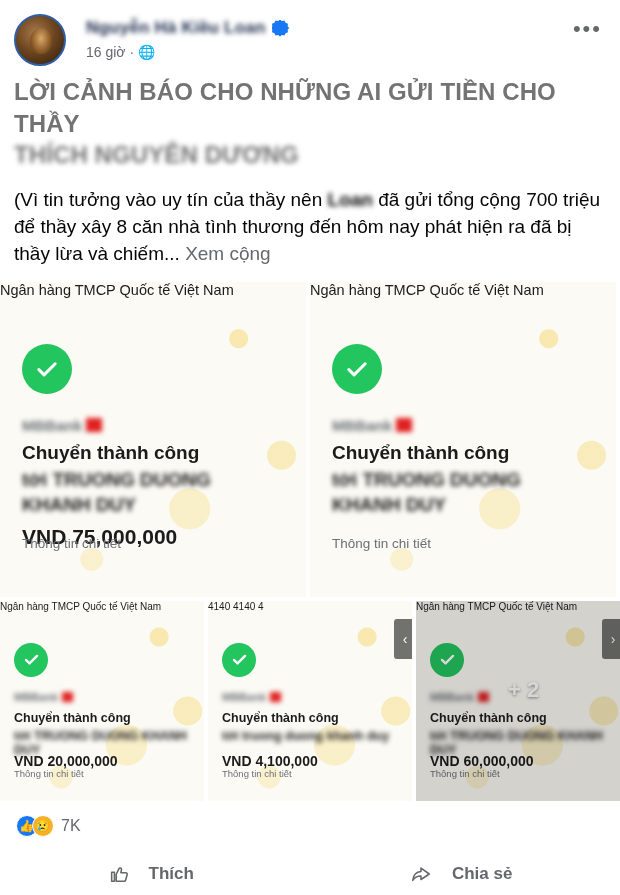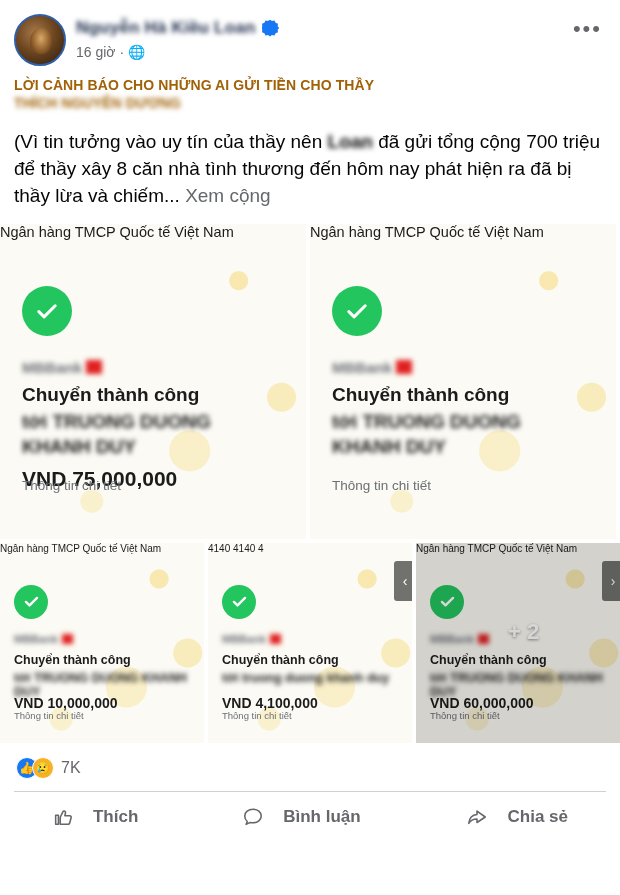--- a/index.html
+++ b/index.html
@@ -24,21 +24,21 @@
     flex: none;
     position: relative;
     overflow: hidden;
   }
   .avatar::after{
     content:"";
     position:absolute; left:14px; top:12px; width:22px; height:26px;
     background: radial-gradient(ellipse at 50% 40%, #d8a86a 0%, #8a5a27 60%, #4a2c10 100%);
     border-radius: 50% 50% 45% 45%;
   }
-  .head-text { margin-left: 10px; padding-top: 4px; flex: 1; }
+  .head-text { margin-left: 20px; padding-top: 4px; flex: 1; }
   .name-row { display: flex; align-items: center; gap: 6px; }
   .name-blur {
     font-size: 17px; font-weight: bold; color: #1b2a4a;
     filter: blur(2.6px);
     letter-spacing: 0.2px;
   }
   .verified {
     width: 17px; height: 17px; background: #1877f2;
     clip-path: polygon(50% 0%, 61% 9%, 76% 6%, 83% 19%, 97% 25%, 95% 40%, 104% 50%, 95% 60%, 97% 75%, 83% 81%, 76% 94%, 61% 91%, 50% 100%, 39% 91%, 24% 94%, 17% 81%, 3% 75%, 5% 60%, -4% 50%, 5% 40%, 3% 25%, 17% 19%, 24% 6%, 39% 9%);
     position: relative; flex: none;
@@ -46,21 +46,21 @@
   }
   .meta { font-size: 14px; color: #65676b; margin-top: 6px; }
   .dots {
     position: absolute; right: 18px; top: 24px;
     color: #65676b; font-size: 22px; letter-spacing: 2px; line-height: 10px;
   }
 
   
   .body { padding: 10px 14px 2px 14px; }
   .headline {
-    font-size: 14px; font-weight: bold; color: #a16207;
+    font-size: 24px; font-weight: bold; color: #737373;
     line-height: 1.32; letter-spacing: 0.1px;
   }
   .headline .blur-name { filter: blur(2.4px); }
   .para {
     font-size: 19px; color: #050505; line-height: 1.42;
     margin-top: 16px;
   }
   .para .blur-inline { filter: blur(2.4px); font-weight: bold; }
   .see-more { color: #65676b; font-weight: normal; }
 
@@ -247,21 +247,21 @@
           <svg width="19" height="19" viewBox="0 0 24 24">
               <path d="M5 12.5l4.5 4.5L19 7.5" fill="none" stroke="#fff" stroke-width="3" stroke-linecap="round" stroke-linejoin="round"></path>
             </svg>
         </div>
         <div class="bank-logo">
           <span class="bl-text">MBBank</span>
           <span class="bl-mark"></span>
         </div>
         <div class="succ-line l1">Chuyển thành công</div>
         <div class="succ-line l2 blurred">tới TRUONG DUONG KHANH DUY</div>
-        <div class="succ-line amt">VND 10,000,000</div>
+        <div class="succ-line amt">VND 20,000,000</div>
         <div class="detail detail3">Thông tin chi tiết</div>
         <div class="detail2">Ngân hàng TMCP Quốc tế Việt Nam</div>
       </div>
 
       <div class="shot">
         <div class="check">
           <svg width="19" height="19" viewBox="0 0 24 24">
               <path d="M5 12.5l4.5 4.5L19 7.5" fill="none" stroke="#fff" stroke-width="3" stroke-linecap="round" stroke-linejoin="round"></path>
             </svg>
         </div>
@@ -311,26 +311,20 @@
   <div class="divider"></div>
 
   <div class="actions">
     <div class="action">
       <svg width="22" height="22" viewBox="0 0 24 24">
           <path d="M7 10v10H4V10h3zm3 10h7.5c.9 0 1.6-.6 1.8-1.4l1.6-6c.2-1-.5-1.9-1.5-1.9H14l.7-3.3c.2-1-.5-2-1.5-2-.5 0-1 .3-1.2.8L9 12.3V20z" fill="none" stroke="#65676b" stroke-width="1.7" stroke-linejoin="round"></path>
         </svg>
       <span>Thích</span>
     </div>
     <div class="action">
-      <svg width="22" height="22" viewBox="0 0 24 24">
-          <path d="M12 3.5c5 0 9 3.3 9 7.4s-4 7.4-9 7.4c-1 0-2-.1-2.9-.4L4.5 20l1.2-3.1C4 15.5 3 13.4 3 10.9 3 6.8 7 3.5 12 3.5z" fill="none" stroke="#65676b" stroke-width="1.7" stroke-linejoin="round"></path>
-        </svg>
-      <span>Bình luận</span>
-    </div>
-    <div class="action">
       <svg width="24" height="22" viewBox="0 0 24 24">
           <path d="M21 12L12 5.5v3.8C6.5 9.7 3.6 13 3 19c1.9-3.3 4.8-4.8 9-4.8v3.8L21 12z" fill="none" stroke="#65676b" stroke-width="1.7" stroke-linejoin="round"></path>
         </svg>
       <span>Chia sẻ</span>
     </div>
   </div>
 
 </div>
 
 </body></html>

